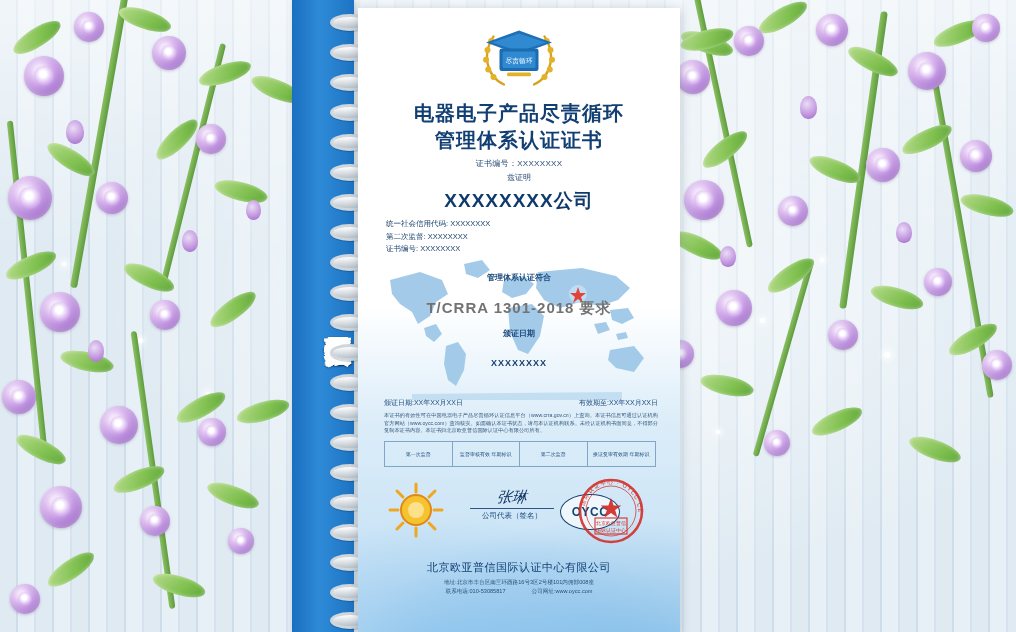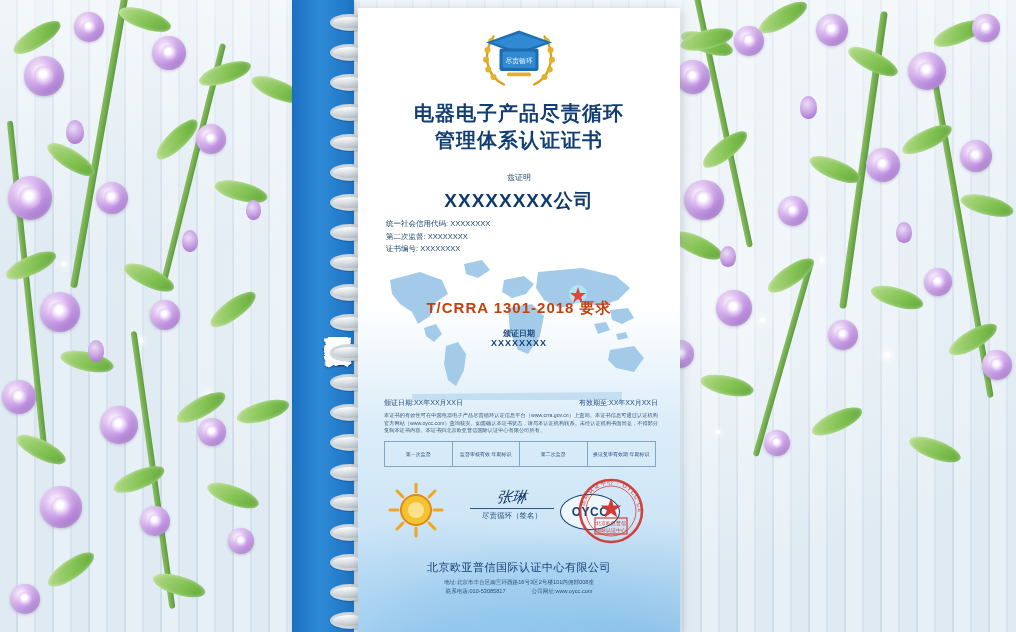--- a/index.html
+++ b/index.html
@@ -122,28 +122,28 @@
     position:absolute;left:14px;top:242px;width:294px;height:150px;opacity:.95;
   }
   .map svg{display:block;width:100%;height:100%;}
 
   .map-line1{
     position:absolute;left:0;right:0;top:264px;text-align:center;
     font-size:8px;font-weight:bold;color:#1d4b7d;
   }
   .map-line2{
     position:absolute;left:0;right:0;top:291px;text-align:center;
-    font-size:15px;font-weight:bold;color:#c2410c;letter-spacing:1px;
+    font-size:15px;font-weight:bold;color:#737373;letter-spacing:1px;
   }
   .map-line3{
     position:absolute;left:0;right:0;top:320px;text-align:center;
     font-size:8px;font-weight:bold;color:#1d4b7d;
   }
   .map-line4{
-    position:absolute;left:0;right:0;top:330px;text-align:center;
+    position:absolute;left:0;right:0;top:350px;text-align:center;
     font-size:9px;font-weight:bold;color:#143f70;letter-spacing:1px;
   }
 
   .dates{
     position:absolute;left:26px;right:22px;top:390px;
     display:flex;justify-content:space-between;font-size:7px;color:#1d4b7d;
   }
   .note{
     position:absolute;left:26px;right:22px;top:404px;
     font-size:5.2px;line-height:7.6px;color:#33597f;text-align:justify;
@@ -355,20 +355,21 @@
           <polygon points="60,10 96,22 60,34 24,22" fill="#2f8ad2"></polygon>
           <rect x="34" y="30" width="52" height="30" rx="3" fill="#1d6cb0"></rect>
           <rect x="38" y="34" width="44" height="22" rx="2" fill="#2f8ad2"></rect>
           <text x="60" y="49" font-size="9" fill="#ffffff" text-anchor="middle" font-family="sans-serif">尽责循环</text>
           <rect x="44" y="62" width="32" height="5" rx="2" fill="#e3b228"></rect>
         </svg>
       </div>
 
       <div class="cert-h1">电器电子产品尽责循环</div>
       <div class="cert-h2">管理体系认证证书</div>
+      <div class="cert-no">证书编号：XXXXXXXX</div>
       <div class="cert-hereby">兹证明</div>
       <div class="cert-company">XXXXXXXX公司</div>
 
       <div class="cert-meta">
         <div>统一社会信用代码: XXXXXXXX</div>
         <div>第二次监督: XXXXXXXX</div>
         <div>证书编号: XXXXXXXX</div>
       </div>
 
       <div class="map">
@@ -396,20 +397,21 @@
 
             <path d="M40 144 L250 142 L250 150 L40 150 Z" opacity=".5"></path>
           </g>
           <g fill="#bcdcf3">
             <circle cx="206" cy="44" r="9"></circle>
           </g>
           <polygon points="206,37 208,43 214,43 209,47 211,53 206,49 201,53 203,47 198,43 204,43" fill="#e03b2f"></polygon>
         </svg>
       </div>
 
+      <div class="map-line1">管理体系认证符合</div>
       <div class="map-line2">T/CRRA  1301-2018 要求</div>
       <div class="map-line3">颁证日期</div>
       <div class="map-line4">XXXXXXXX</div>
 
       <div class="dates">
         <span>颁证日期:XX年XX月XX日</span>
         <span>有效期至:XX年XX月XX日</span>
       </div>
 
       <div class="note">本证书的有效性可在中国电器电子产品尽责循环认证信息平台（www.crra.gov.cn）上查询。本证书信息可通过认证机构官方网站（www.oycc.com）查询核实。如需确认本证书状态，请与本认证机构联系。未经认证机构书面同意，不得部分复制本证书内容。本证书归北京欧亚普信国际认证中心有限公司所有。</div>
@@ -437,21 +439,21 @@
               <line x1="9" y1="47" x2="15" y2="41"></line>
             </g>
             <circle cx="28" cy="28" r="15" fill="#f6c330" stroke="#e08a16" stroke-width="2"></circle>
             <circle cx="28" cy="28" r="8" fill="#fde08a"></circle>
           </svg>
         </div>
 
         <div class="sign">
           <div class="sign-script">张琳</div>
           <div class="sign-line"></div>
-          <div class="sign-label">尽责循环（签名）</div>
+          <div class="sign-label">公司代表（签名）</div>
         </div>
 
         <div class="oycc">OYCC</div>
 
         <div class="redseal">
           <svg viewBox="0 0 70 70" width="70" height="70">
             <defs>
               <path id="ringTop" d="M35,35 m-27,0 a27,27 0 1,1 54,0" fill="none"></path>
               <path id="ringBot" d="M35,63 a28,28 0 0,0 0,-56" fill="none"></path>
             </defs>

